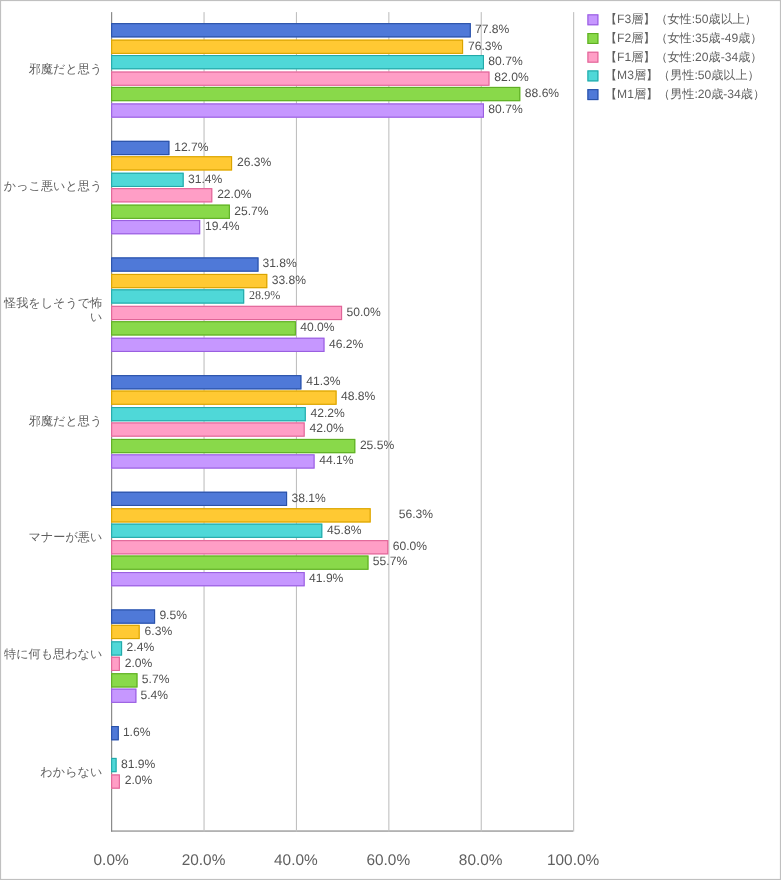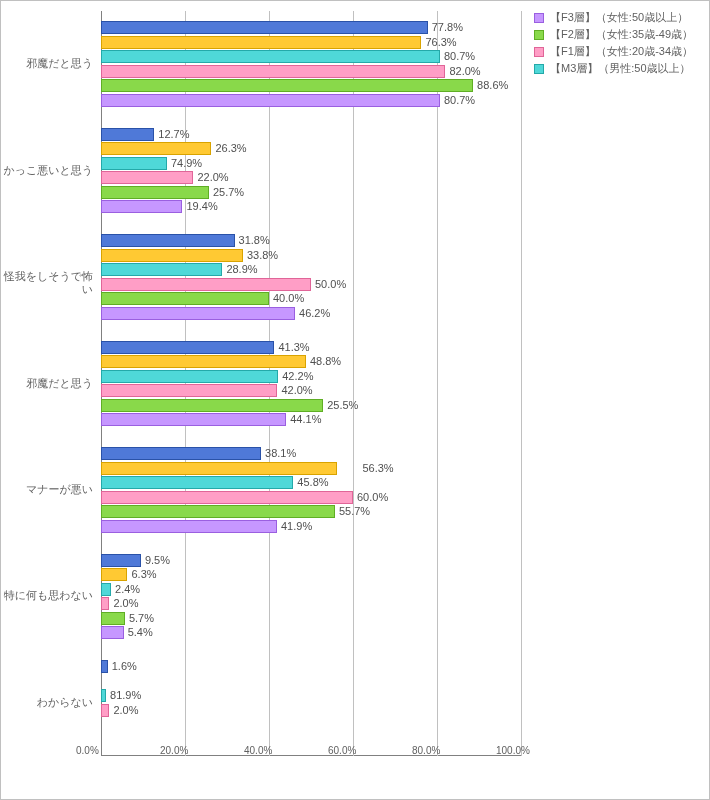--- a/index.html
+++ b/index.html
@@ -45,23 +45,24 @@
   }
   .axis-line-y {
     position: absolute;
     left: 0;
     top: 0;
     height: 745px;
     border-left: 1px solid #808080;
   }
   .tick-label-x {
     position: absolute;
-    top: 744px;
+    top: 772px;
     width: 50px;
-    font-size: 10px;
+    text-align: center;
+    font-size: 14px;
     color: #606060;
   }
   .cat-label {
     position: absolute;
     width: 92px;
     text-align: right;
     font-size: 11px;
     color: #606060;
     line-height: 1.2;
     right: 616px; 
@@ -134,33 +135,33 @@
         <div class="bar-label" style="top: 53.9643px; left: 348.4px;">82.0%</div>
         <div class="bar c-F2" style="top: 68.4643px; width: 372.12px;"></div>
         <div class="bar-label" style="top: 68.4643px; left: 376.12px;">88.6%</div>
         <div class="bar c-F3" style="top: 82.9643px; width: 338.94px;"></div>
         <div class="bar-label" style="top: 82.9643px; left: 342.94px;">80.7%</div>
         <div class="bar c-M1" style="top: 116.893px; width: 53.34px;"></div>
         <div class="bar-label" style="top: 116.893px; left: 57.34px;">12.7%</div>
         <div class="bar c-M2" style="top: 131.393px; width: 110.46px;"></div>
         <div class="bar-label" style="top: 131.393px; left: 114.46px;">26.3%</div>
         <div class="bar c-M3" style="top: 145.893px; width: 65.94px;"></div>
-        <div class="bar-label" style="top: 145.893px; left: 69.94px;">74.9%</div>
+        <div class="bar-label" style="top: 145.893px; left: 69.94px;">31.4%</div>
         <div class="bar c-F1" style="top: 160.393px; width: 92.4px;"></div>
         <div class="bar-label" style="top: 160.393px; left: 96.4px;">22.0%</div>
         <div class="bar c-F2" style="top: 174.893px; width: 107.94px;"></div>
         <div class="bar-label" style="top: 174.893px; left: 111.94px;">25.7%</div>
         <div class="bar c-F3" style="top: 189.393px; width: 81.48px;"></div>
         <div class="bar-label" style="top: 189.393px; left: 85.48px;">19.4%</div>
         <div class="bar c-M1" style="top: 223.321px; width: 133.56px;"></div>
         <div class="bar-label" style="top: 223.321px; left: 137.56px;">31.8%</div>
         <div class="bar c-M2" style="top: 237.821px; width: 141.96px;"></div>
         <div class="bar-label" style="top: 237.821px; left: 145.96px;">33.8%</div>
         <div class="bar c-M3" style="top: 252.321px; width: 121.38px;"></div>
-        <div class="bar-label" style="top: 252.321px; left: 125.38px;">28.9%</div>
+        <div class="bar-label" style="top: 252.321px; left: 125.38px; font-family: Liberation Serif, serif;">28.9%</div>
         <div class="bar c-F1" style="top: 266.821px; width: 210px;"></div>
         <div class="bar-label" style="top: 266.821px; left: 214px;">50.0%</div>
         <div class="bar c-F2" style="top: 281.321px; width: 168px;"></div>
         <div class="bar-label" style="top: 281.321px; left: 172px;">40.0%</div>
         <div class="bar c-F3" style="top: 295.821px; width: 194.04px;"></div>
         <div class="bar-label" style="top: 295.821px; left: 198.04px;">46.2%</div>
         <div class="bar c-M1" style="top: 329.75px; width: 173.46px;"></div>
         <div class="bar-label" style="top: 329.75px; left: 177.46px;">41.3%</div>
         <div class="bar c-M2" style="top: 344.25px; width: 204.96px;"></div>
         <div class="bar-label" style="top: 344.25px; left: 208.96px;">48.8%</div>
@@ -233,15 +234,19 @@
         <div class="legend-text">【F2層】（女性:35歳-49歳）</div>
       </div>
       <div class="legend-row">
         <div class="legend-swatch c-F1"></div>
         <div class="legend-text">【F1層】（女性:20歳-34歳）</div>
       </div>
       <div class="legend-row">
         <div class="legend-swatch c-M3"></div>
         <div class="legend-text">【M3層】（男性:50歳以上）</div>
       </div>
+      <div class="legend-row">
+        <div class="legend-swatch c-M1"></div>
+        <div class="legend-text">【M1層】（男性:20歳-34歳）</div>
+      </div>
     </div>
 
 </div>
 
 </body></html>

